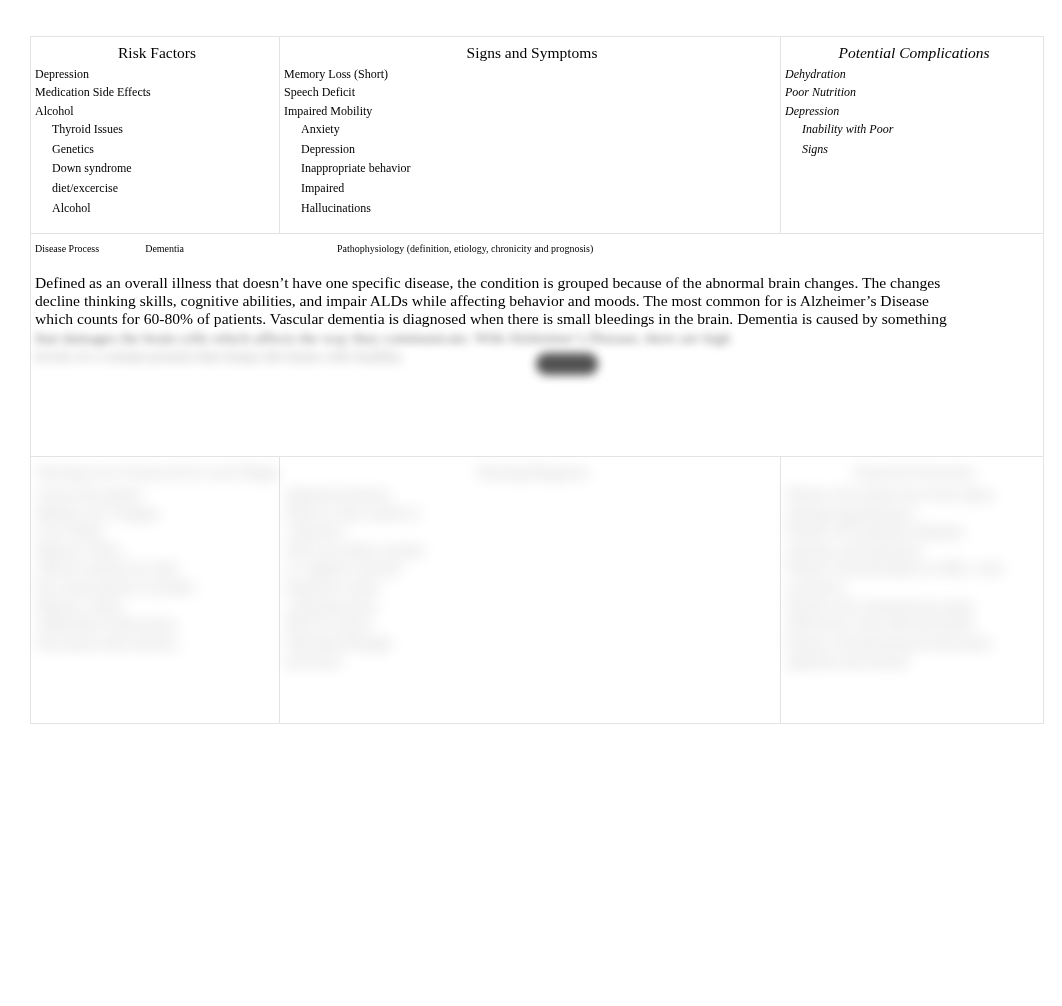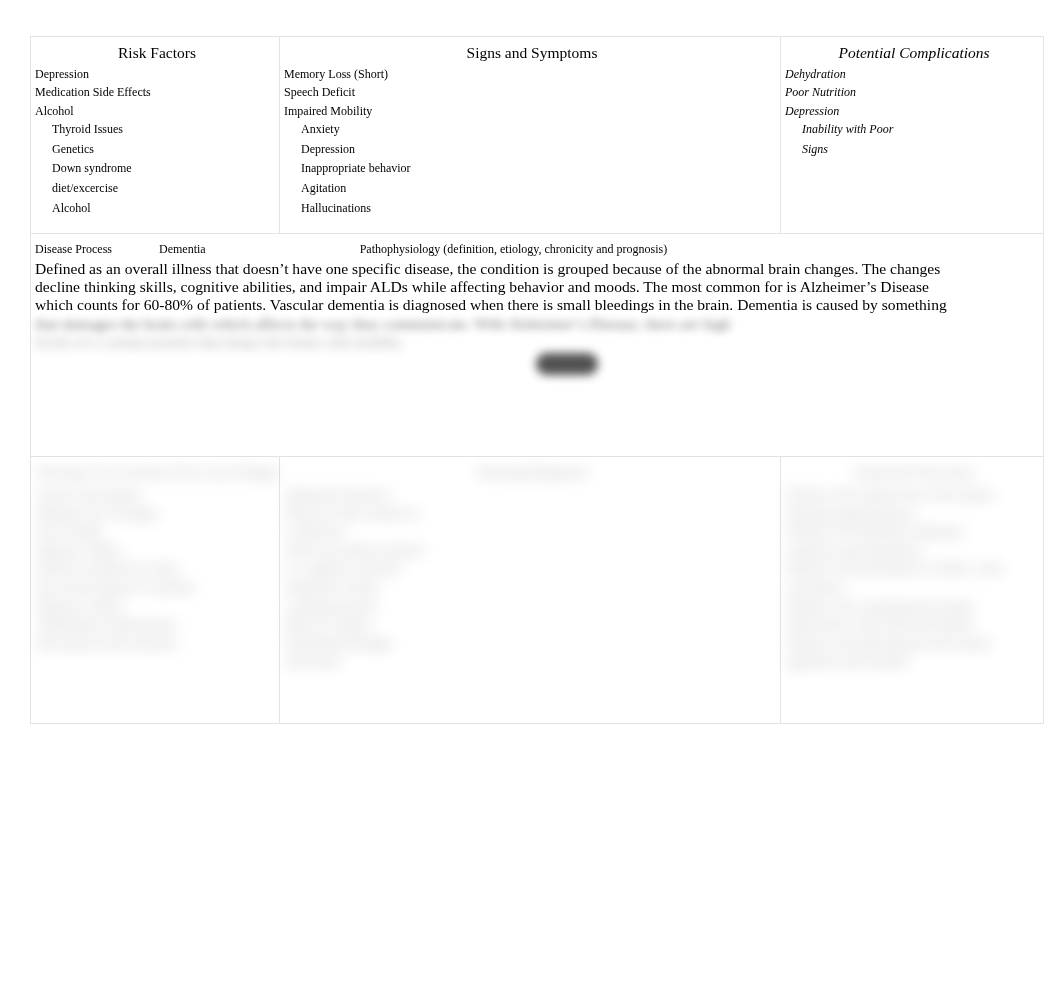--- a/index.html
+++ b/index.html
@@ -64,24 +64,24 @@
 
   
   .mid-inner {
     padding: 5px 0 0 4px;
     box-sizing: border-box;
     min-height: 222px;
     position: relative;
     overflow: hidden;
   }
   .mid-header {
-    font-size: 12px;
+    font-size: 10px;
     line-height: 20px;
     white-space: nowrap;
-    margin-bottom: 1px;
+    margin-bottom: 15px;
   }
   .mid-header .gap1 { display: inline-block; width: 41px; }
   .mid-header .gap2 { display: inline-block; width: 148px; }
 
   .para-line {
     font-size: 15.6px;
     line-height: 18.2px;
     white-space: nowrap;
     font-family: Liberation Serif, serif;
   }
@@ -155,21 +155,21 @@
 
       <td class="col-b">
         <div class="cell-inner">
           <div class="cell-title">Signs and Symptoms</div>
           <div class="list-line">Memory Loss (Short)</div>
           <div class="list-line">Speech Deficit</div>
           <div class="list-line">Impaired Mobility</div>
           <div class="list-line loose">Anxiety</div>
           <div class="list-line loose">Depression</div>
           <div class="list-line loose">Inappropriate behavior</div>
-          <div class="list-line loose">Agitation</div>
+          <div class="list-line loose">Impaired</div>
           <div class="list-line loose">Hallucinations</div>
         </div>
       </td>
 
       <td class="col-c">
         <div class="cell-inner">
           <div class="cell-title">Potential Complications</div>
           <div class="list-line">Dehydration</div>
           <div class="list-line">Poor Nutrition</div>
           <div class="list-line">Depression</div>

